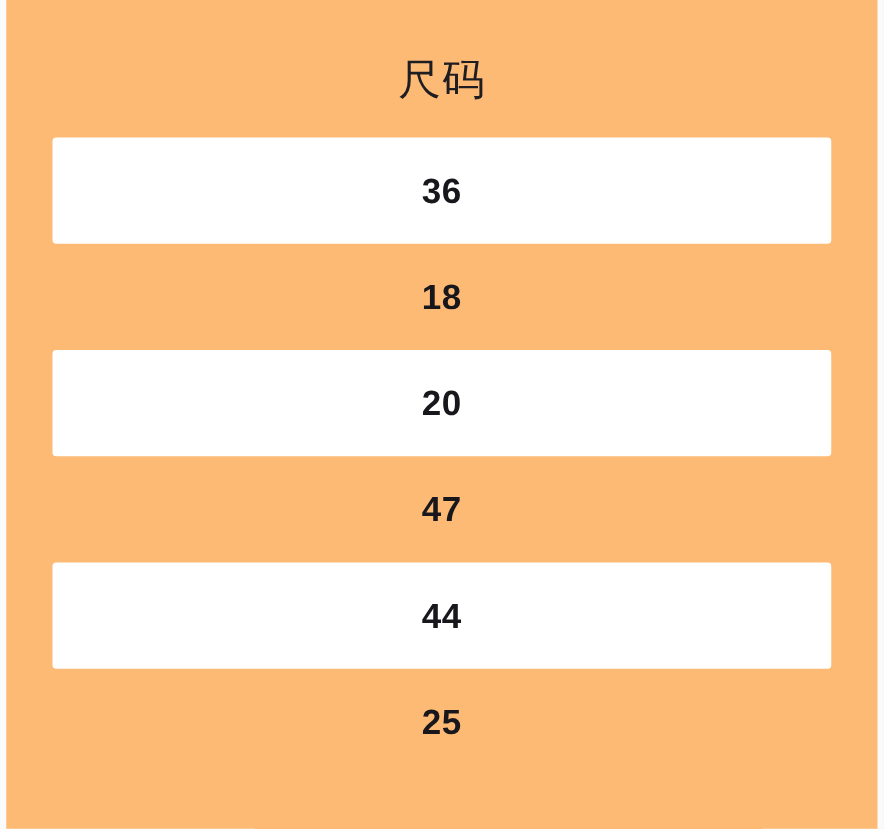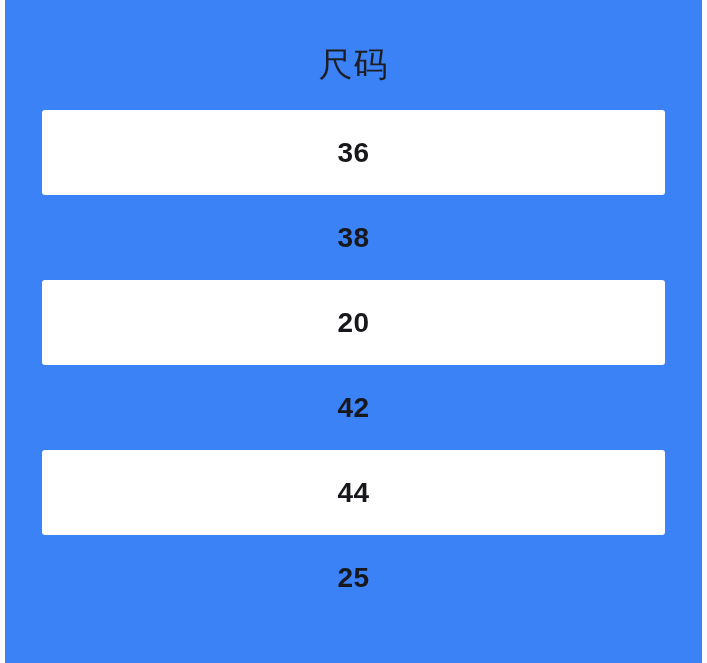--- a/index.html
+++ b/index.html
@@ -24,21 +24,21 @@
     background: #fbfbfd;
     box-sizing: border-box;
   }
 
   .canvas {
     position: absolute;
     left: 5px;
     top: 0;
     width: 697px;
     height: 663px;
-    background: #3b82f6;
+    background: #fdba74;
   }
 
   
   .size-title {
     position: absolute;
     left: 0;
     top: 42px;
     width: 697px;
     text-align: center;
     font-size: 34px;
@@ -97,29 +97,29 @@
 
     <div class="size-title">尺码</div>
 
     <div class="size-table">
 
       <div class="size-row striped">
         <div class="size-value">36</div>
       </div>
 
       <div class="size-row">
-        <div class="size-value">38</div>
+        <div class="size-value">18</div>
       </div>
 
       <div class="size-row striped">
         <div class="size-value">20</div>
       </div>
 
       <div class="size-row">
-        <div class="size-value">42</div>
+        <div class="size-value">47</div>
       </div>
 
       <div class="size-row striped">
         <div class="size-value">44</div>
       </div>
 
       <div class="size-row">
         <div class="size-value">25</div>
       </div>
 

